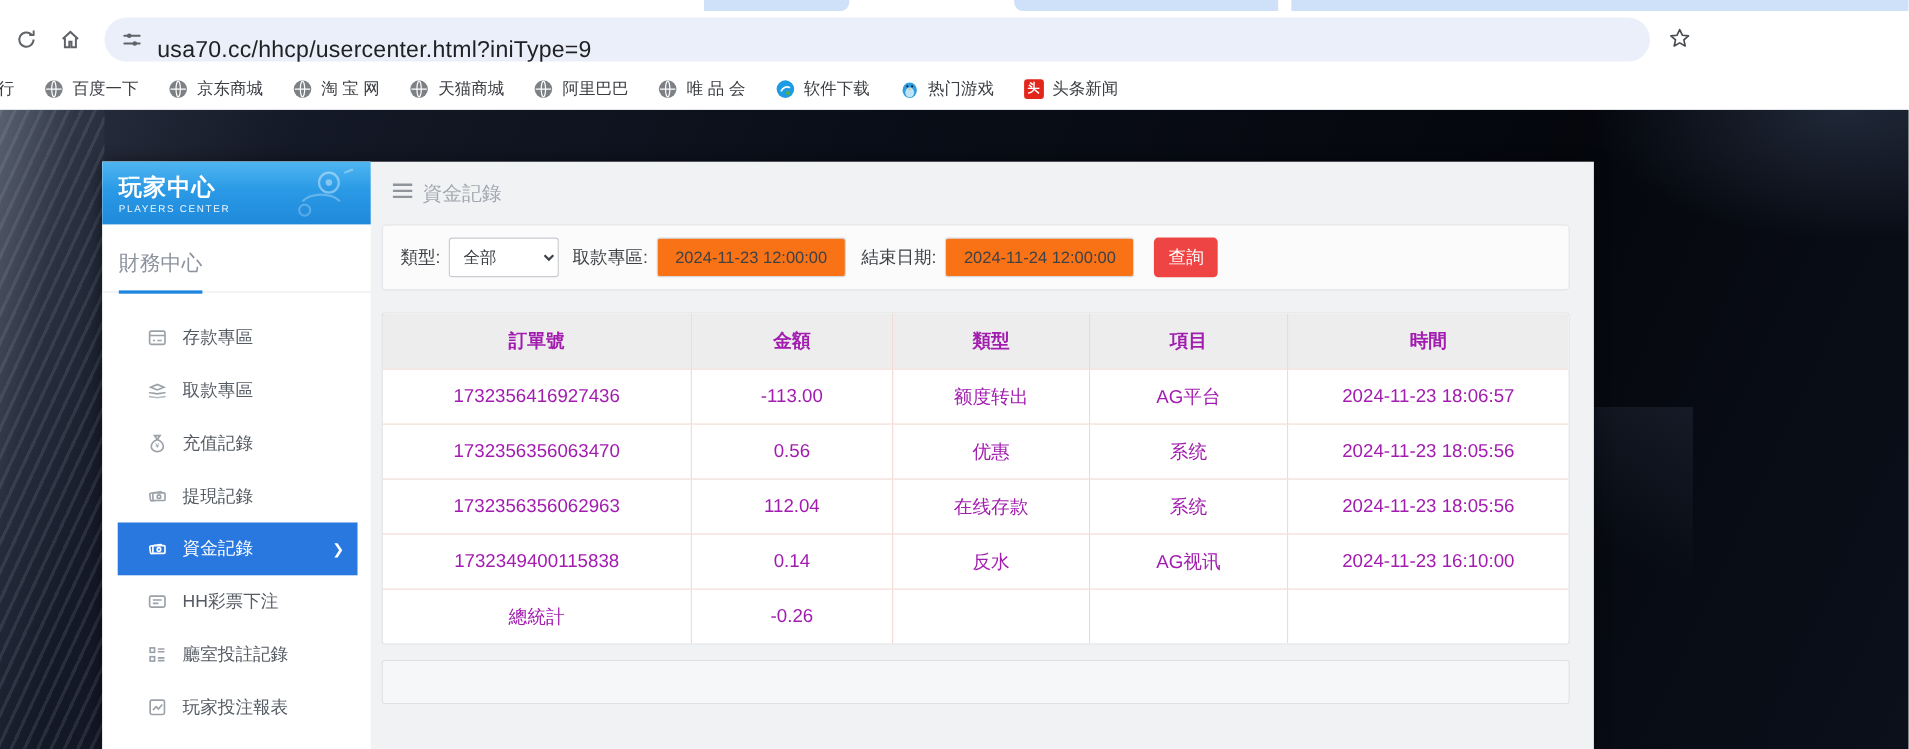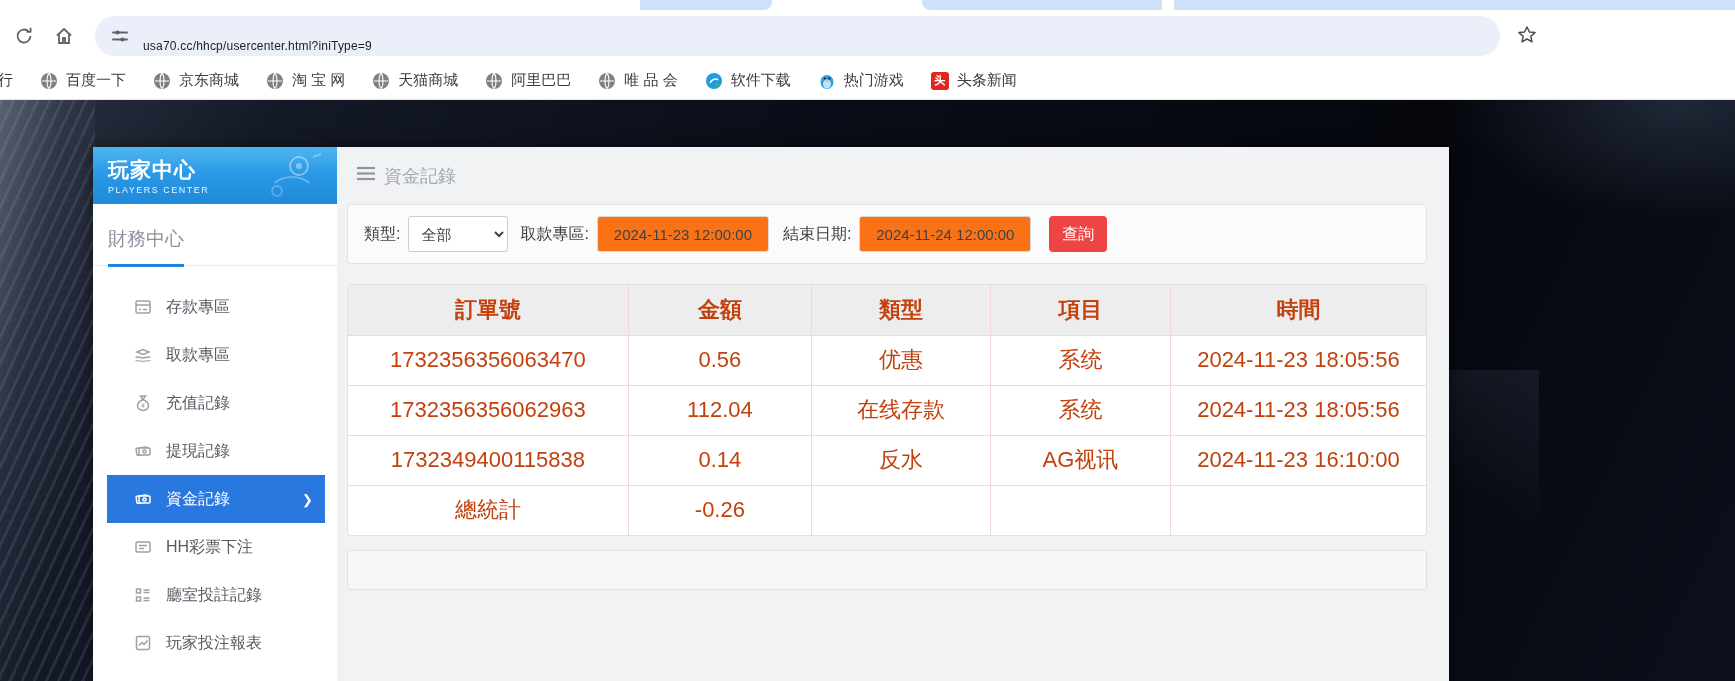--- a/index.html
+++ b/index.html
@@ -15,21 +15,21 @@
 
   .toolbar { position:absolute; left:0; top:10px; width:1735px; height:52px; background:#fff; }
   .tb-icon { position:absolute; top:10px; width:32px; height:32px; display:flex;
     align-items:center; justify-content:center; color:#5f6368; cursor:pointer; }
   .reload { left:8px; }
   .home { left:48px; }
   .star { left:1511px; top:9px; }
   .urlpill { position:absolute; left:95px; top:6px; width:1405px; height:40px;
     background:#ebeffa; border-radius:20px; display:flex; align-items:center; cursor:text; }
   .site-info { margin-left:16px; display:flex; align-items:center; color:#5f6368; }
-  .url-text { margin-left:14px; font-size:12px; color:#202124; letter-spacing:.2px;margin-top:20px; }
+  .url-text { margin-left:14px; font-size:21px; color:#202124; letter-spacing:.2px;margin-top:20px; }
 
   .bmbar { position:absolute; left:0; top:62px; width:1735px; height:38px; background:#fff;
     border-bottom:1px solid #e4e6e9; display:flex; align-items:center; padding-left:2px; }
   .bm { display:flex; align-items:center; gap:8px; margin-right:27px; cursor:pointer;
     font-size:15px; color:#3a3d42; white-space:nowrap; }
   .bm-ico { width:18px; height:18px; display:inline-flex; align-items:center; justify-content:center; }
   .ico-news { width:18px; height:18px; background:#e2261c; border-radius:3px; color:#fff;
     font-size:11px; font-weight:bold; display:inline-flex; align-items:center; justify-content:center; }
 
   
@@ -83,21 +83,21 @@
     background:#f97316; font-size:15px; color:#3e4247; text-align:center; margin-right:14px;
     font-family:"Liberation Sans", sans-serif; }
   .btn-query { width:58px; height:36px; background:#ef4444; color:#fff; border:none;
     border-radius:4px; font-size:16px; cursor:pointer; margin-left:4px;
     font-family:"Liberation Sans", sans-serif; }
 
   .tablebox { margin-top:20px; background:#fff; border:1px solid #e0e1e3; border-radius:3px; overflow:hidden; }
   table.grid { width:100%; border-collapse:collapse; table-layout:fixed; }
   .grid th { background:#ededee; font-size:17px; font-weight:bold; color:#4b5058; }
   .grid th, .grid td { height:50px; text-align:center; border-left:1px solid #f2d8d2;
-    border-top:1px solid #f2d8d2; font-size:22px; color:#c2410c; }
+    border-top:1px solid #f2d8d2; font-size:17px; color:#a21caf; }
   .grid th:first-child, .grid td:first-child { border-left:none; }
   .grid tr:first-child th { border-top:none; }
   .col-order { width:26%; } .col-amt { width:17%; } .col-type { width:16.6%; }
   .col-item { width:16.7%; } .col-time { width:23.7%; }
 
   .bottomstrip { margin-top:14px; height:40px; background:#f6f7f8; border:1px solid #e0e1e3;
     border-radius:3px; }
 </style>
 </head>
 <body>
@@ -368,20 +368,27 @@
         <table class="grid">
           <tbody>
               <tr>
             <th class="col-order">訂單號</th>
             <th class="col-amt">金額</th>
             <th class="col-type">類型</th>
             <th class="col-item">項目</th>
             <th class="col-time">時間</th>
           </tr>
           <tr>
+            <td>1732356416927436</td>
+            <td>-113.00</td>
+            <td>额度转出</td>
+            <td>AG平台</td>
+            <td>2024-11-23 18:06:57</td>
+          </tr>
+          <tr>
             <td>1732356356063470</td>
             <td>0.56</td>
             <td>优惠</td>
             <td>系统</td>
             <td>2024-11-23 18:05:56</td>
           </tr>
           <tr>
             <td>1732356356062963</td>
             <td>112.04</td>
             <td>在线存款</td>

